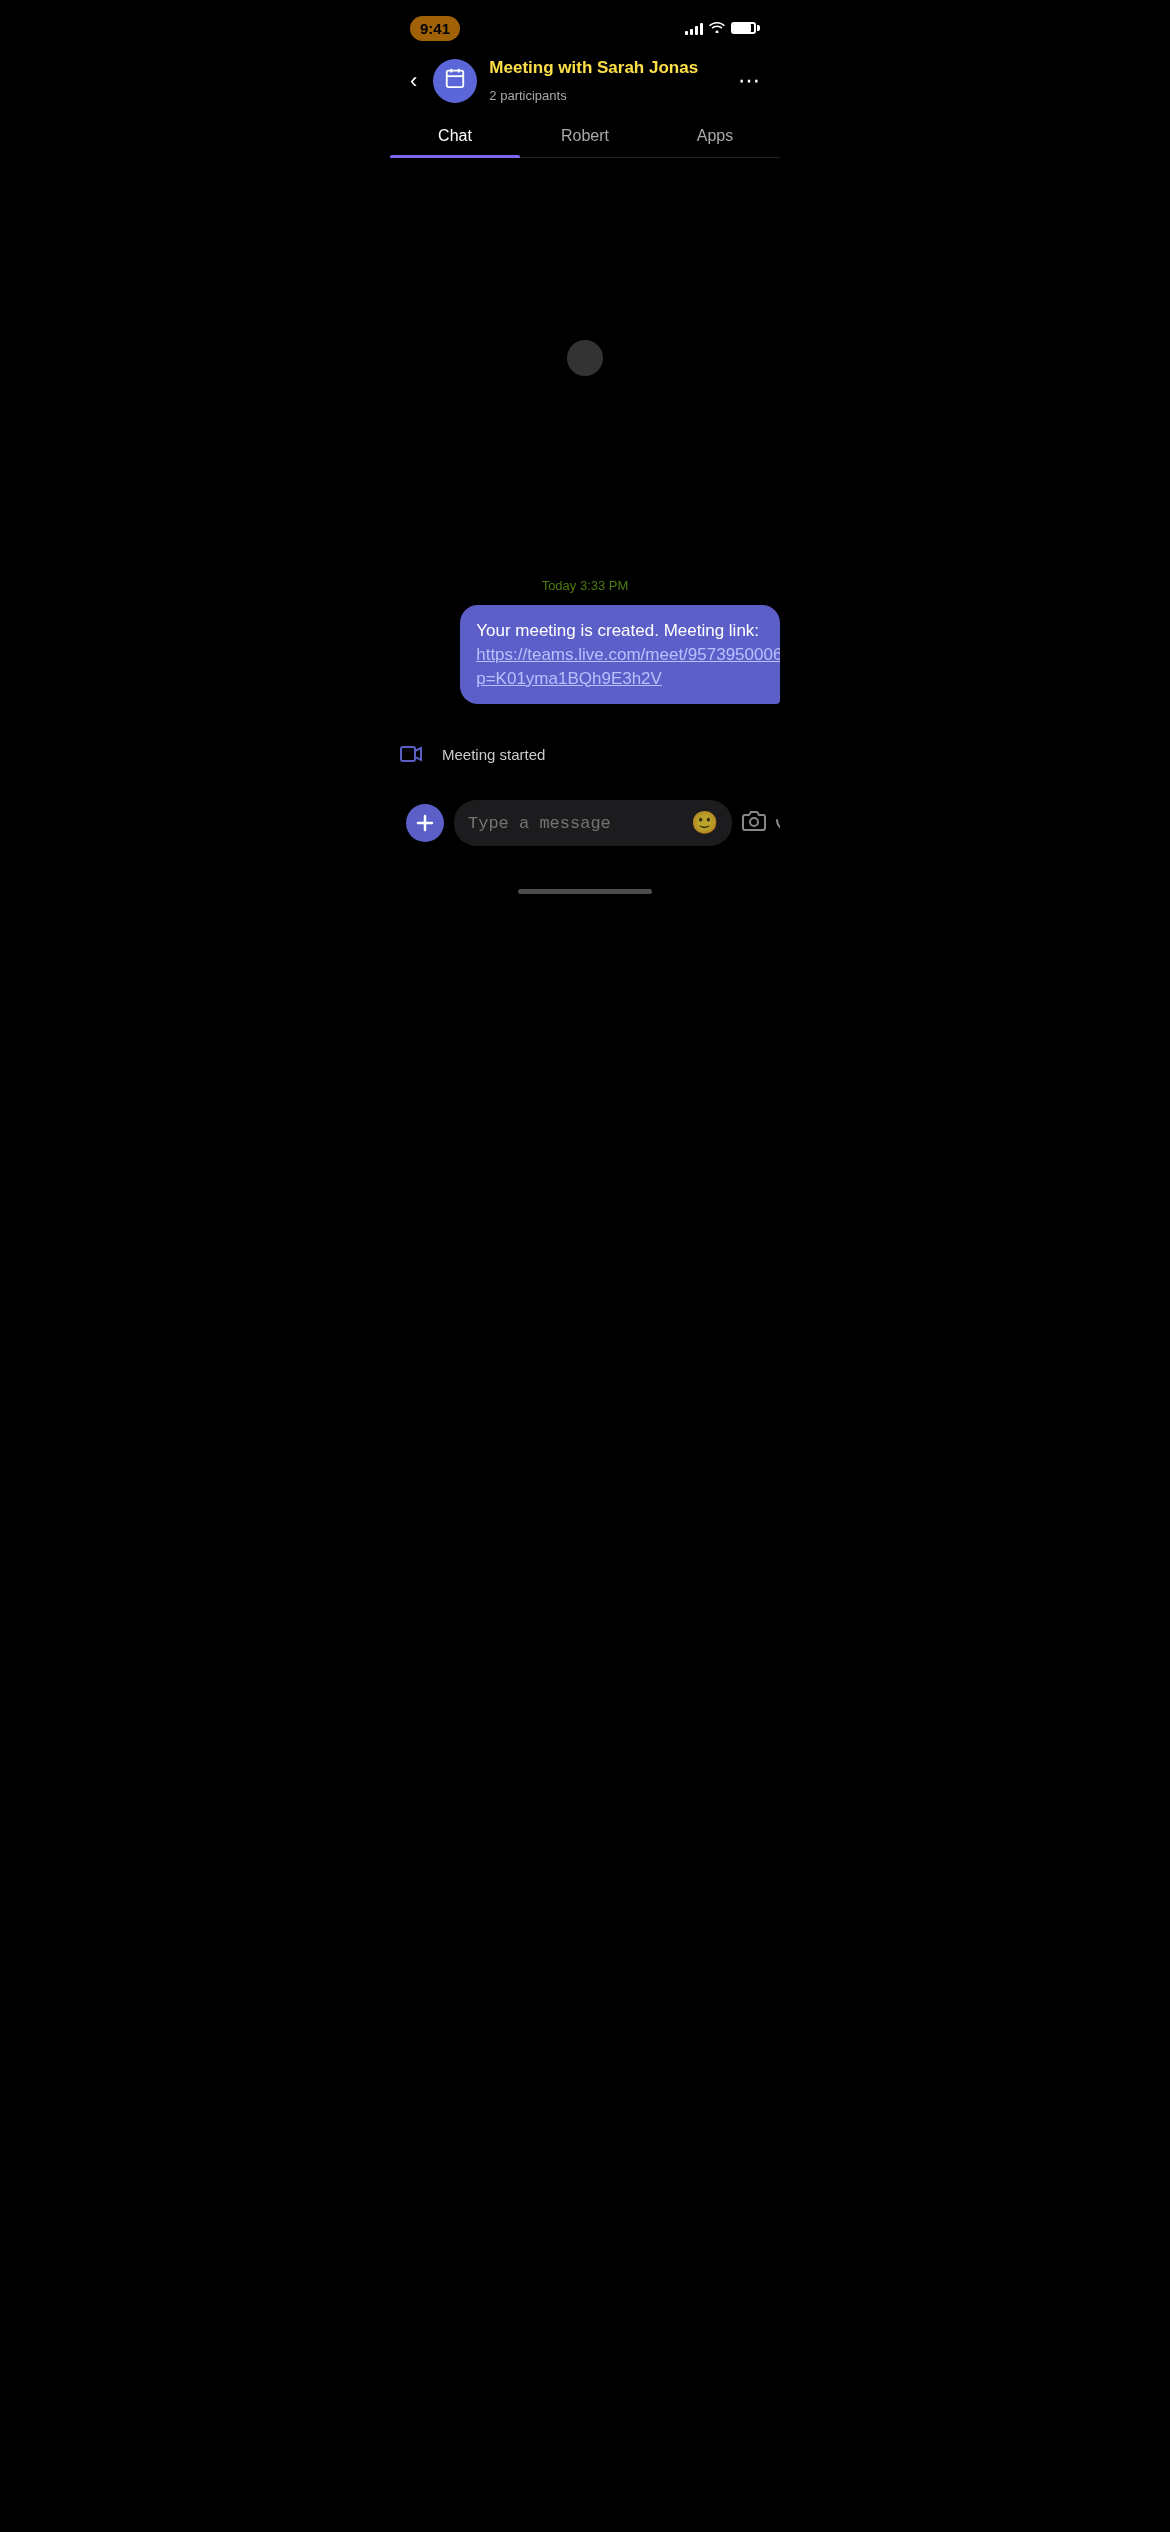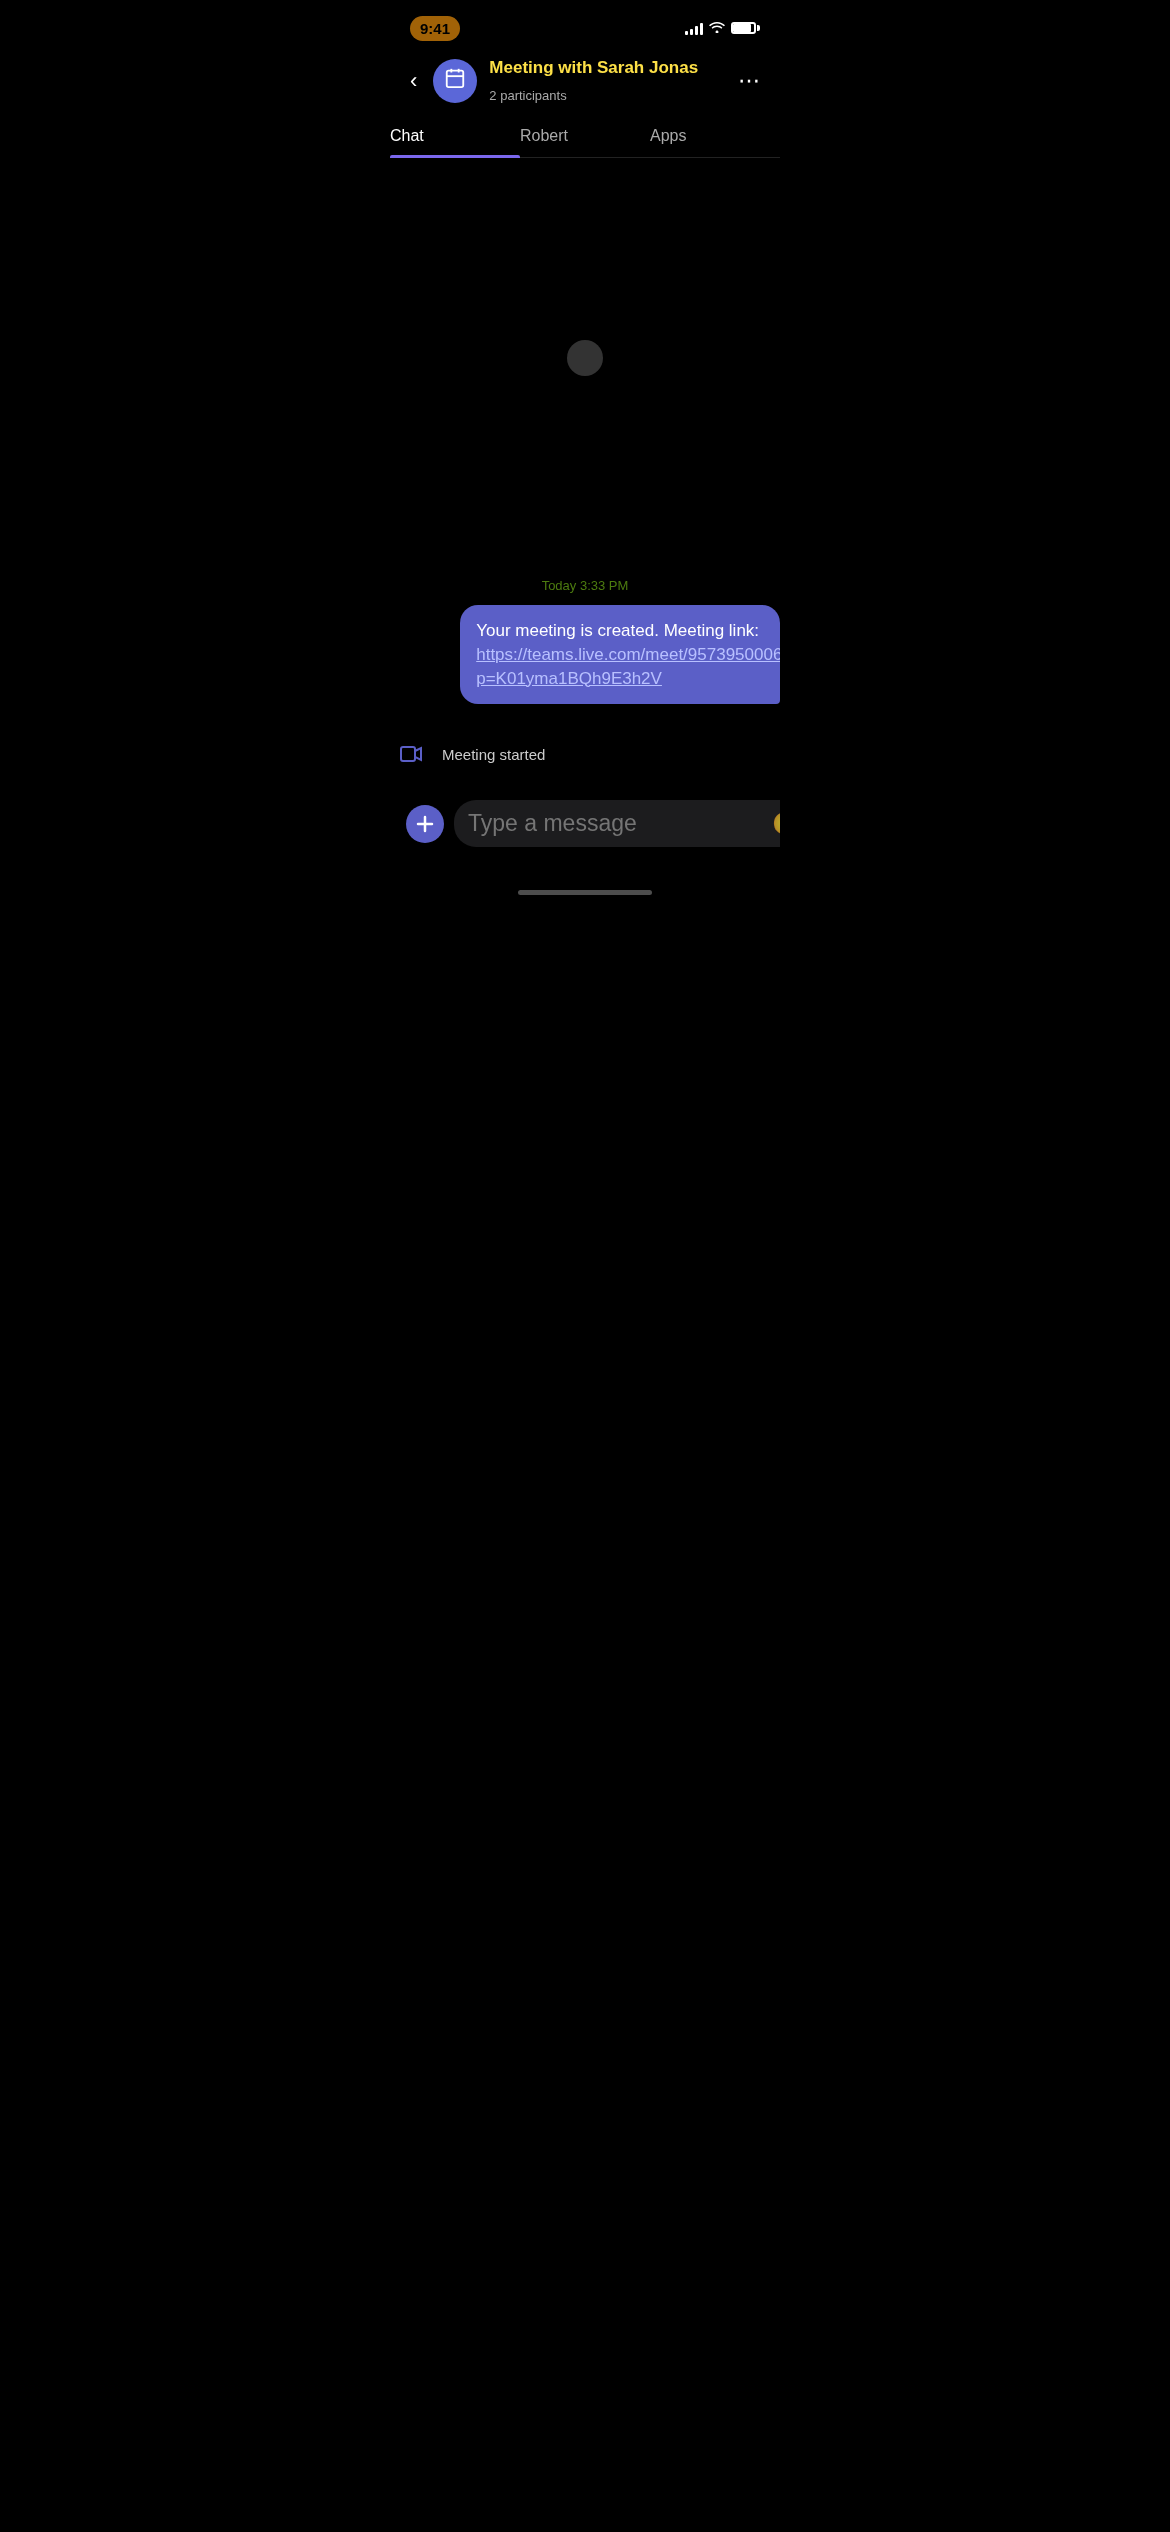--- a/index.html
+++ b/index.html
@@ -146,20 +146,21 @@
     }
 
     
     .tabs {
       display: flex;
       border-bottom: 1px solid #222;
     }
 
     .tab {
       flex: 1;
+      text-align: center;
       padding: 12px 0;
       font-size: 16px;
       color: #aaa;
       cursor: pointer;
       position: relative;
     }
 
     .tab.active {
       color: #fff;
     }
@@ -284,22 +285,22 @@
       padding: 10px 14px;
       gap: 8px;
     }
 
     .message-input {
       flex: 1;
       background: transparent;
       border: none;
       outline: none;
       color: #84cc16;
-      font-size: 23px;
-      font-family: Liberation Sans, sans-serif;
+      font-size: 17px;
+      font-family: Liberation Mono, monospace;
     }
 
     .emoji-btn {
       font-size: 22px;
       cursor: pointer;
       opacity: 0.7;
     }
 
     .camera-btn, .mic-btn {
       font-size: 20px;

